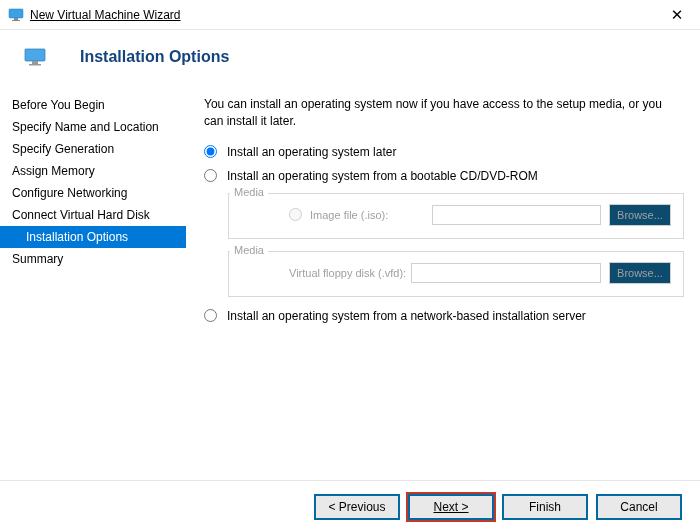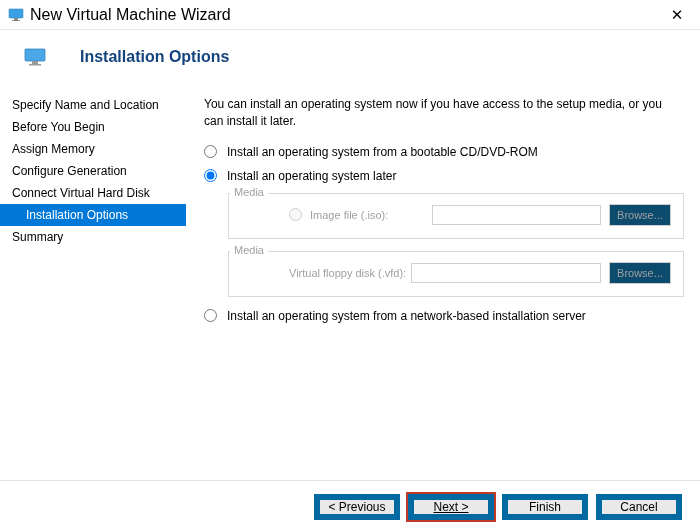--- a/index.html
+++ b/index.html
@@ -1,20 +1,20 @@
 <!DOCTYPE html>
 <html><head>
   <meta charset="utf-8">
   <style>
     * { margin: 0; padding: 0; box-sizing: border-box; font-family: "Segoe UI", Tahoma, sans-serif; }
     body { width: 700px; height: 530px; background: #fff; overflow: hidden; font-size: 12px; color: #000; }
 
     .titlebar { display: flex; align-items: center; height: 30px; padding: 0 8px; border-bottom: 1px solid #e5e5e5; }
     .titlebar-icon { width: 16px; height: 16px; margin-right: 6px; }
-    .titlebar-text { flex: 1; font-size: 16px; }
+    .titlebar-text { flex: 1; font-size: 12px; text-decoration: underline; }
     .titlebar-close { width: 30px; text-align: center; font-size: 15px; cursor: pointer; }
 
     .header { display: flex; align-items: center; padding: 16px 20px 14px 20px; }
     .header-icon { width: 22px; height: 22px; margin-right: 34px; margin-left: 4px; }
     .header-title { font-size: 16px; font-weight: 600; color: #14447e; }
 
     .content { display: flex; height: 398px; }
 
     .sidebar { width: 186px; padding: 12px 0 0 0; }
     .sidebar-item { padding: 4px 12px; font-size: 12px; cursor: pointer; }
@@ -31,21 +31,21 @@
     .field-row { display: flex; align-items: center; margin-bottom: 8px; }
     .field-row:last-child { margin-bottom: 0; margin-left: 48px; }
     .field-row input[type="radio"] { margin-right: 8px; }
     .field-label { color: #a0a0a0; font-size: 11px; min-width: 122px; }
     .dropdown { width: 60px; height: 20px; border: 1px solid #d0d0d0; background: #f3f3f3; display: inline-flex; align-items: center; padding: 0 4px; color: #a0a0a0; font-size: 11px; justify-content: space-between; }
     .dropdown-chevron { font-size: 8px; color: #888; }
     .text-input { flex: 1; height: 20px; border: 1px solid #d0d0d0; background: #fff; margin-right: 8px; }
     .browse-btn { width: 62px; height: 22px; border: 1px solid #cfcfcf; background: #0c4a6e; color: #a0a0a0; font-size: 11px; cursor: default; }
 
     .footer { height: 52px; display: flex; align-items: center; justify-content: flex-end; padding: 0 18px; gap: 8px; border-top: 1px solid #e5e5e5; }
-    .wiz-btn { width: 86px; height: 26px; border: 6px solid #0369a1; background: #e9e9e9; font-size: 12px; cursor: pointer; }
+    .wiz-btn { width: 86px; height: 26px; border: 2px solid #0369a1; background: #e9e9e9; font-size: 12px; cursor: pointer; }
     .wiz-btn.highlighted { outline: 2px solid #c0392b; outline-offset: 0; text-decoration: underline; }
 
     .monitor-icon { display: inline-block; vertical-align: middle; }
   </style>
 </head>
 <body>
 
 <div class="titlebar">
   <span class="titlebar-icon monitor-icon">
     <svg viewBox="0 0 16 16" width="16" height="16">
@@ -65,40 +65,41 @@
       <rect x="8" y="15" width="6" height="3" fill="#999"></rect>
       <rect x="5" y="18" width="12" height="1.5" fill="#999"></rect>
     </svg>
   </span>
   <span class="header-title">Installation Options</span>
 </div>
 
 <div class="content">
 
   <div class="sidebar">
+    <div class="sidebar-item"><span>Before You Begin</span></div>
     <div class="sidebar-item"><span>Specify Name and Location</span></div>
-    <div class="sidebar-item"><span>Before You Begin</span></div>
+    <div class="sidebar-item"><span>Specify Generation</span></div>
     <div class="sidebar-item"><span>Assign Memory</span></div>
-    <div class="sidebar-item"><span>Configure Generation</span></div>
+    <div class="sidebar-item"><span>Configure Networking</span></div>
     <div class="sidebar-item"><span>Connect Virtual Hard Disk</span></div>
     <div class="sidebar-item active"><span>Installation Options</span></div>
     <div class="sidebar-item"><span>Summary</span></div>
   </div>
 
   <div class="main">
     <div class="intro">You can install an operating system now if you have access to the setup media, or you can install it later.</div>
 
     <div class="radio-row">
-      <input type="radio" name="install" style="">
-      <label>Install an operating system from a bootable CD/DVD-ROM</label>
+      <input type="radio" name="install" checked="" style="">
+      <label>Install an operating system later</label>
     </div>
 
     <div class="radio-row">
-      <input type="radio" name="install" checked="" style="">
-      <label>Install an operating system later</label>
+      <input type="radio" name="install" style="">
+      <label>Install an operating system from a bootable CD/DVD-ROM</label>
     </div>
     <div class="fieldset">
       <span class="legend">Media</span>
       <div class="field-row">
         <input type="radio" name="cdmedia" disabled="" style="">
         <span class="field-label">Image file (.iso):</span>
         <div class="text-input"></div>
         <button class="browse-btn" disabled="">Browse...</button>
       </div>
     </div>

